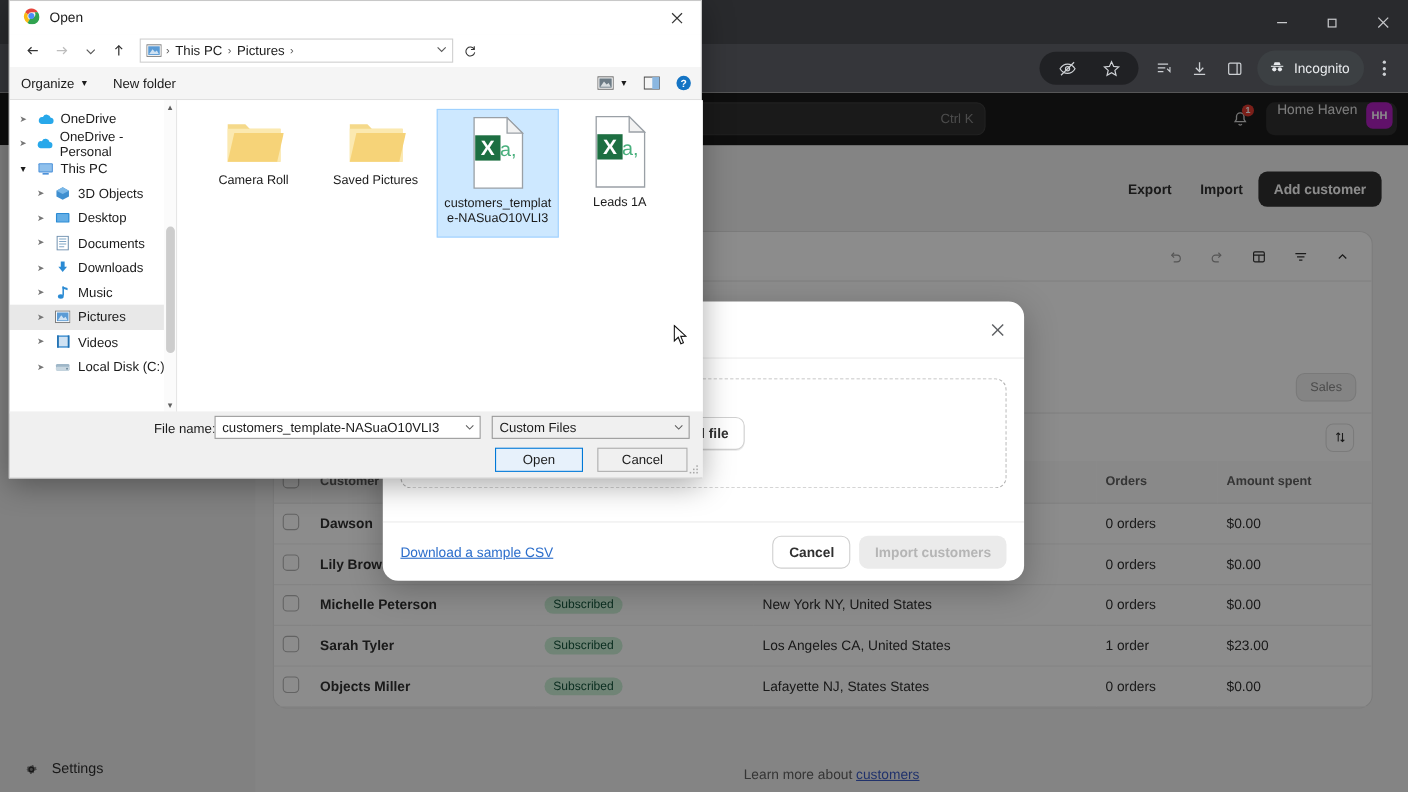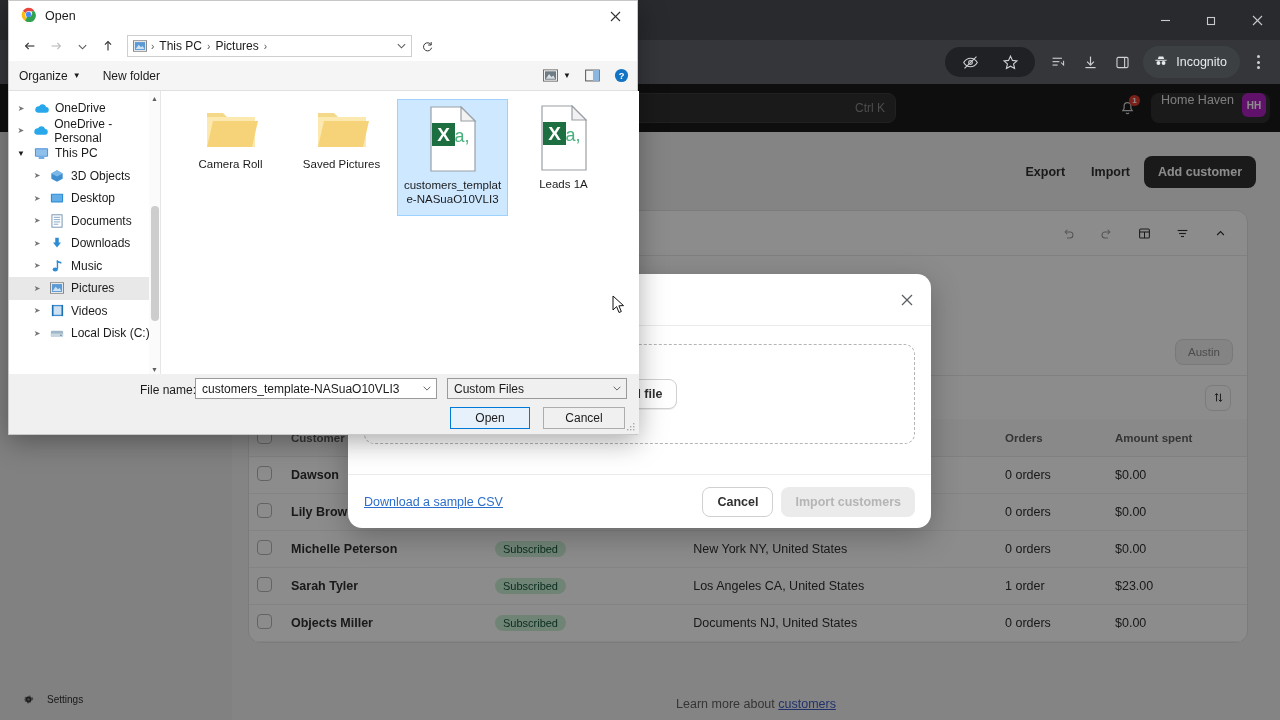--- a/index.html
+++ b/index.html
@@ -95,22 +95,22 @@
   .nav-section-head {
     display: flex; align-items: center; justify-content: space-between;
     font-size: 12px; color: #616161; padding: 6px 8px; margin-top: 6px;
   }
   .nav-item {
     display: flex; align-items: center; gap: 10px; height: 26px;
     padding: 0 8px 0 20px; border-radius: 7px; color: #303030; font-size: 12.5px;
   }
   .nav-icon { width: 17px; height: 17px; display: flex; align-items: center; justify-content: center; }
   .settings-row {
-    position: absolute; left: 12px; bottom: 12px; display: flex; align-items: center;
-    gap: 10px; font-size: 10px; color: #303030; padding-left: 8px;
+    position: absolute; left: 12px; bottom: 12px; display: flex; align-items: flex-start;
+    gap: 10px; font-size: 13px; color: #303030; padding-left: 8px;
   }
 
   
   .app-main { position: absolute; left: 232px; top: 48px; width: 1048px; height: 588px; }
   .page-head {
     position: absolute; right: 24px; top: 24px; display: flex; align-items: center; gap: 2px;
   }
   .btn-plain {
     height: 30px; padding: 0 12px; border-radius: 8px; background: transparent;
     border: none; color: #303030; font-size: 12.5px; font-family: inherit;
@@ -502,21 +502,21 @@
                 <line x1="8" y1="14" x2="12" y2="14"></line>
             </svg>
           </span>
           <span class="tool-ic">
             <svg width="15" height="15" viewBox="0 0 20 20" stroke="#303030" stroke-width="1.5" fill="none">
               <polyline points="5.5,12 10,7.5 14.5,12"></polyline>
             </svg>
           </span>
         </div>
         <div class="filter-panel">
-          <button class="apply-btn">Austin</button>
+          <button class="apply-btn">Sales</button>
         </div>
         <div class="sort-row">
           <span class="sort-btn">
             <svg width="13" height="13" viewBox="0 0 20 20" stroke="#303030" stroke-width="1.5" fill="none">
               <line x1="7" y1="4" x2="7" y2="16"></line>
                 <polyline points="4.5,6.5 7,4 9.5,6.5"></polyline>
               <line x1="13" y1="16" x2="13" y2="4"></line>
                 <polyline points="10.5,13.5 13,16 15.5,13.5"></polyline>
             </svg>
           </span>
@@ -563,21 +563,21 @@
               <td class="name">Sarah Tyler</td>
               <td><span class="badge-sub">Subscribed</span></td>
               <td>Los Angeles CA, United States</td>
               <td>1 order</td>
               <td>$23.00</td>
             </tr>
             <tr>
               <td><span class="cb"></span></td>
               <td class="name">Objects Miller</td>
               <td><span class="badge-sub">Subscribed</span></td>
-              <td>Documents NJ, United States</td>
+              <td>Lafayette NJ, States States</td>
               <td>0 orders</td>
               <td>$0.00</td>
             </tr>
           </tbody>
         </table>
       </div>
 
       <div class="learn-more">
         <span>Learn more about </span><a href="#">customers</a>
       </div>

